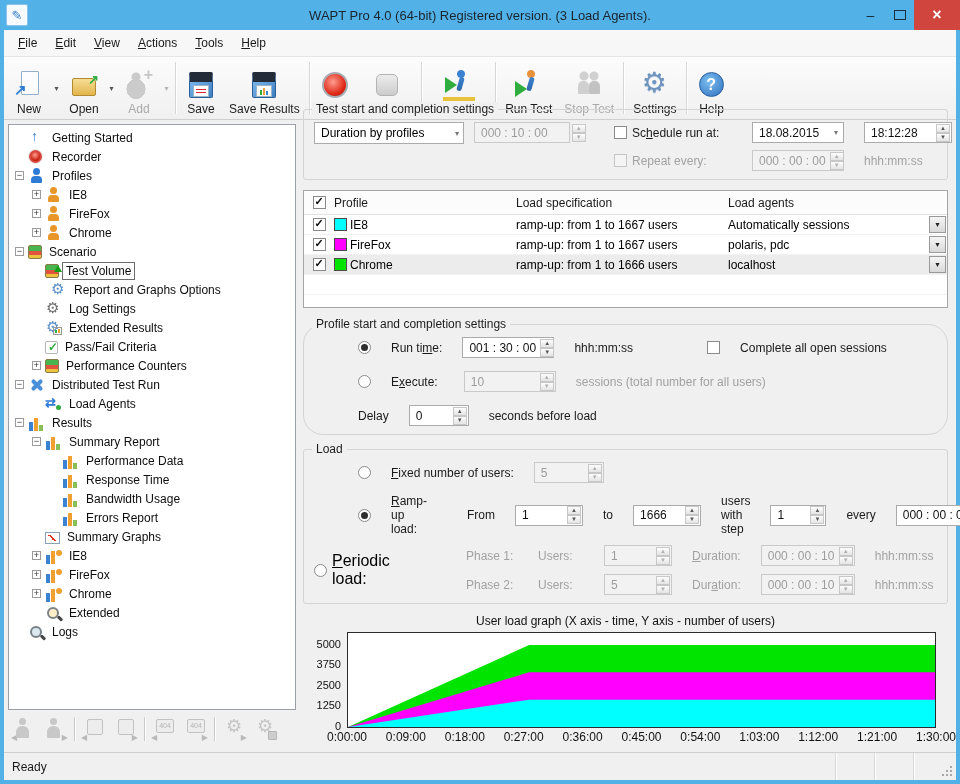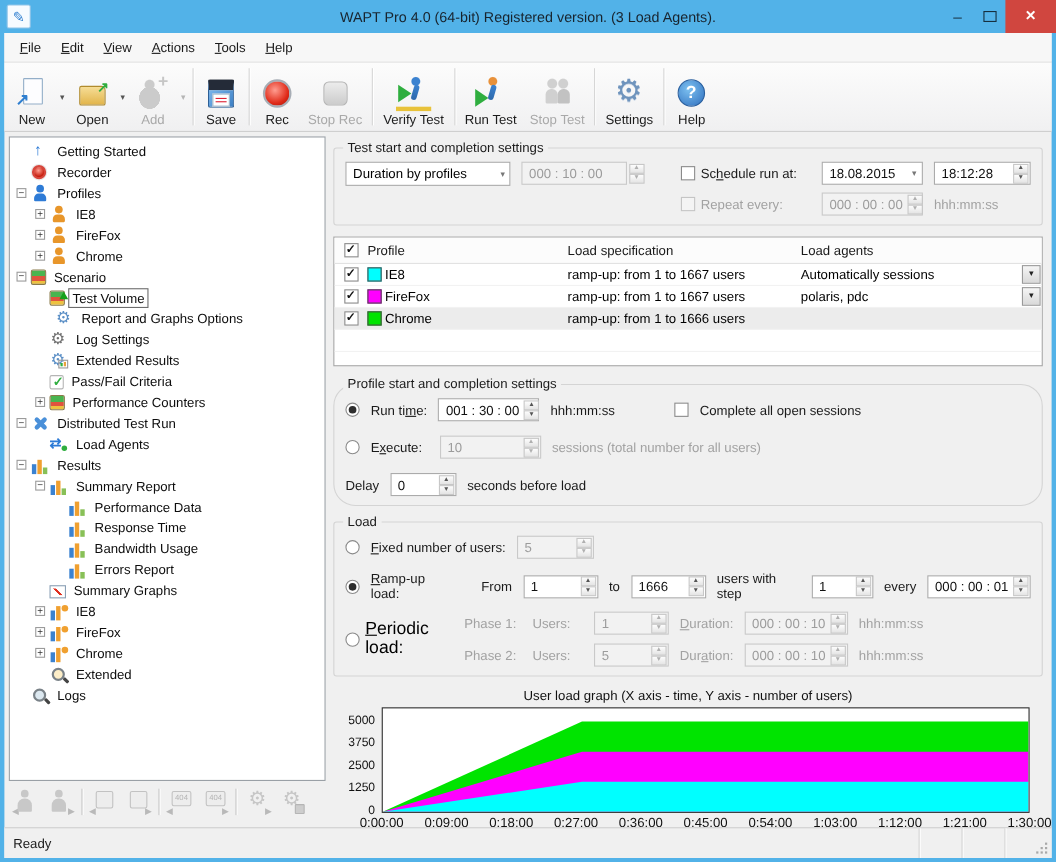--- a/index.html
+++ b/index.html
@@ -98,24 +98,24 @@
   .mico.u::after{content:"";position:absolute;left:7px;top:10px;width:13px;height:12px;border-radius:6px 6px 1px 1px;background:#c8c8c8;}
   .mico.pg::before{content:"";position:absolute;left:8px;top:3px;width:14px;height:14px;background:#ededed;border:1px solid #c2c2c2;border-radius:2px;}
   .mico.p404::before{content:"404";position:absolute;left:7px;top:3px;width:16px;height:12px;background:#ededed;border:1px solid #c2c2c2;border-radius:2px;font-size:7px;color:#b5b5b5;text-align:center;line-height:12px;}
   .mico.gr::before{content:"⚙";position:absolute;left:7px;top:-1px;font-size:18px;color:#c6c6c6;}
   .mico .arr{position:absolute;bottom:0;font-size:8px;color:#b9b9b9;}
   .mico .arr.l{left:2px;}
   .mico .arr.r{right:2px;}
   .mico .lock{position:absolute;right:3px;bottom:2px;width:7px;height:7px;background:#cdcdcd;border:1px solid #b5b5b5;border-radius:1px;}
 
   
-  .right-panel{flex:1;display:flex;flex-direction:column;min-width:0;padding:2px 4px 0 2px;}
+  .right-panel{flex:1;display:flex;flex-direction:column;min-width:0;padding:2px 4px 0 2px;justify-content:flex-end;}
   .groupbox{position:relative;border:1px solid #d4d4d4;border-radius:3px;padding:12px 10px 8px;background:transparent;}
   .gb-title{position:absolute;top:-8px;left:8px;background:#f0f0f0;padding:0 4px;font-size:12px;color:#1c1c1c;}
-  .frow{display:flex;align-items:center;gap:10px;font-size:12px;color:#1a1a1a;}
+  .frow{display:flex;align-items:center;gap:20px;font-size:12px;color:#1a1a1a;margin-left:44px;}
   .gray{color:#a2a2a2;}
   .tfield{display:inline-flex;align-items:center;justify-content:space-between;border:1px solid #ababab;background:#fff;height:21px;padding:0 1px 0 6px;font-size:12px;color:#111;box-sizing:border-box;flex:none;}
   .tfield .tval{white-space:nowrap;}
   .tfield.dis{background:#f2f2f2;color:#9c9c9c;border-color:#c9c9c9;}
   .spin{display:flex;flex-direction:column;margin-left:4px;flex:none;}
   .spin i{font-style:normal;font-size:6px;line-height:7px;color:#555;width:14px;height:9px;border:1px solid #c7c7c7;background:linear-gradient(#fdfdfd,#e4e4e4);display:flex;align-items:center;justify-content:center;box-sizing:border-box;}
   .dis .spin i{color:#b0b0b0;}
   .caret{font-size:8px;color:#777;margin:0 4px;}
   .cb{width:13px;height:13px;border:1px solid #8a8a8a;background:#fff;display:inline-flex;align-items:center;justify-content:center;box-sizing:border-box;flex:none;}
   .cb.checked::after{content:"✓";font-weight:bold;font-size:11px;color:#111;margin-top:-2px;}
@@ -212,20 +212,26 @@
           </div>
           <span class="tb-caret">▾</span>
         </div>
         <span class="tb-sep"></span>
         <div class="tb-group">
           <div class="tb-btn">
             <span class="tico save"></span>
             <span class="tb-label">Save</span>
           </div>
         </div>
+        <div class="tb-group">
+          <div class="tb-btn">
+            <span class="tico saver"></span>
+            <span class="tb-label">Save Results</span>
+          </div>
+        </div>
         <span class="tb-sep"></span>
         <div class="tb-group">
           <div class="tb-btn">
             <span class="tico rec"></span>
             <span class="tb-label">Rec</span>
           </div>
         </div>
         <div class="tb-group off">
           <div class="tb-btn">
             <span class="tico stoprec"></span>
@@ -530,20 +536,24 @@
               </div>
               <div class="trow sel">
                 <span class="tc c0">
                   <span class="cb checked"></span>
                 </span>
                 <span class="tc c1">
                   <span class="swatch" style="background: rgb(0, 228, 0);"></span>
                   <span>Chrome</span>
                 </span>
                 <span class="tc c2">ramp-up: from 1 to 1666 users</span>
+                <span class="tc c3">
+                  <span>localhost</span>
+                  <span class="ddbtn">▼</span>
+                </span>
               </div>
               <div class="trow"></div>
               <div class="trow"></div>
             </div>
         </div>
 
         <div class="groupbox" style="margin-top:16px;border-radius:20px;">
           <span class="gb-title">Profile start and completion settings</span>
           <div class="frow">
             <span class="rd on"></span>

